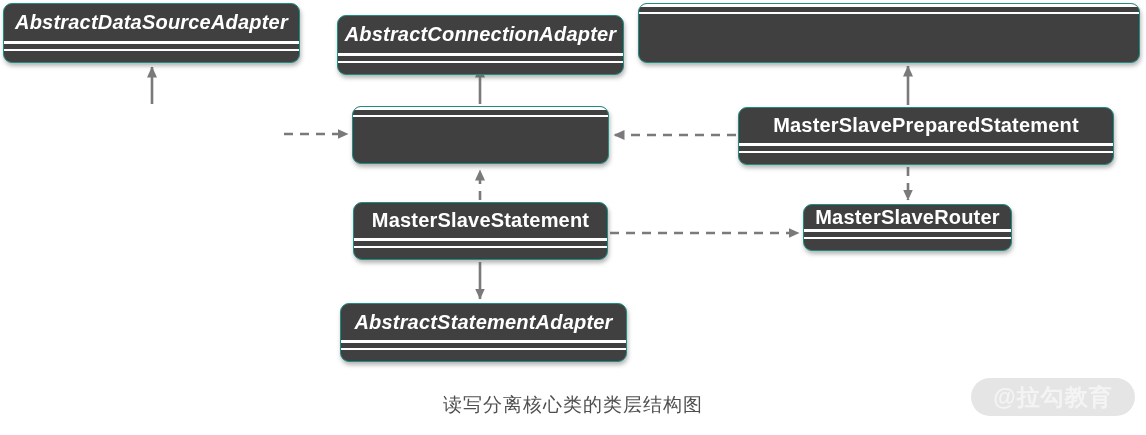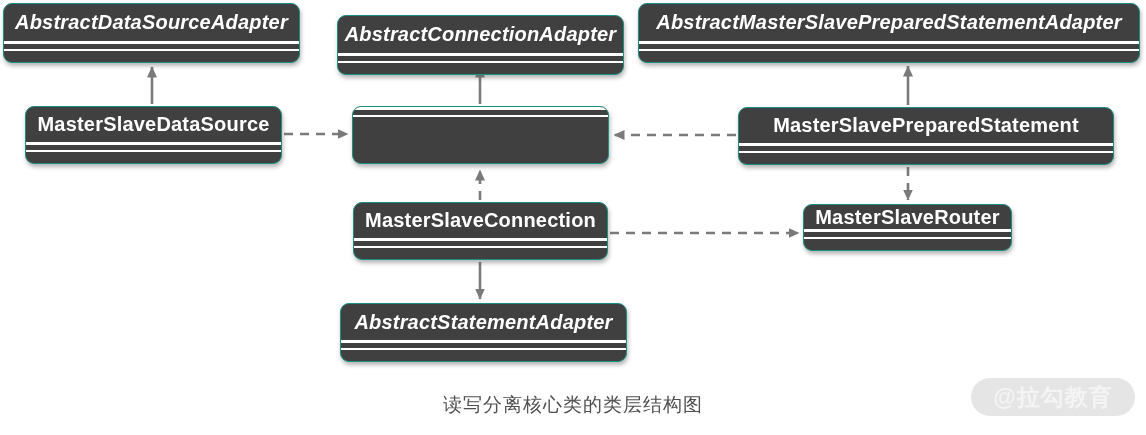--- a/index.html
+++ b/index.html
@@ -104,52 +104,44 @@
 
   <div class="box abstract" style="left:337px;top:15px;width:287px;height:60px">
     <div class="box-title">AbstractConnectionAdapter</div>
     <div class="sep"></div>
     <div class="mid"></div>
     <div class="sep"></div>
     <div class="tail"></div>
   </div>
 
   <div class="box abstract" style="left:638px;top:3px;width:502px;height:60px">
-    <div class="box-title">AbstractMasterSlavePreparedStatementAdapter</div>
     <div class="sep"></div>
     <div class="mid"></div>
     <div class="sep"></div>
     <div class="tail"></div>
   </div>
 
-  <div class="box" style="left:25px;top:106px;width:257px;height:58px">
-    <div class="box-title">MasterSlaveDataSource</div>
-    <div class="sep"></div>
-    <div class="mid"></div>
-    <div class="sep"></div>
-    <div class="tail"></div>
-  </div>
 
   <div class="box" style="left:352px;top:106px;width:257px;height:58px">
     <div class="sep"></div>
     <div class="mid"></div>
     <div class="sep"></div>
     <div class="tail"></div>
   </div>
 
   <div class="box" style="left:738px;top:107px;width:376px;height:58px">
     <div class="box-title">MasterSlavePreparedStatement</div>
     <div class="sep"></div>
     <div class="mid"></div>
     <div class="sep"></div>
     <div class="tail"></div>
   </div>
 
   <div class="box" style="left:353px;top:202px;width:255px;height:58px">
-    <div class="box-title">MasterSlaveConnection</div>
+    <div class="box-title">MasterSlaveStatement</div>
     <div class="sep"></div>
     <div class="mid"></div>
     <div class="sep"></div>
     <div class="tail"></div>
   </div>
 
   <div class="box" style="left:803px;top:204px;width:209px;height:47px">
     <div class="box-title">MasterSlaveRouter</div>
     <div class="sep"></div>
     <div class="mid"></div>

